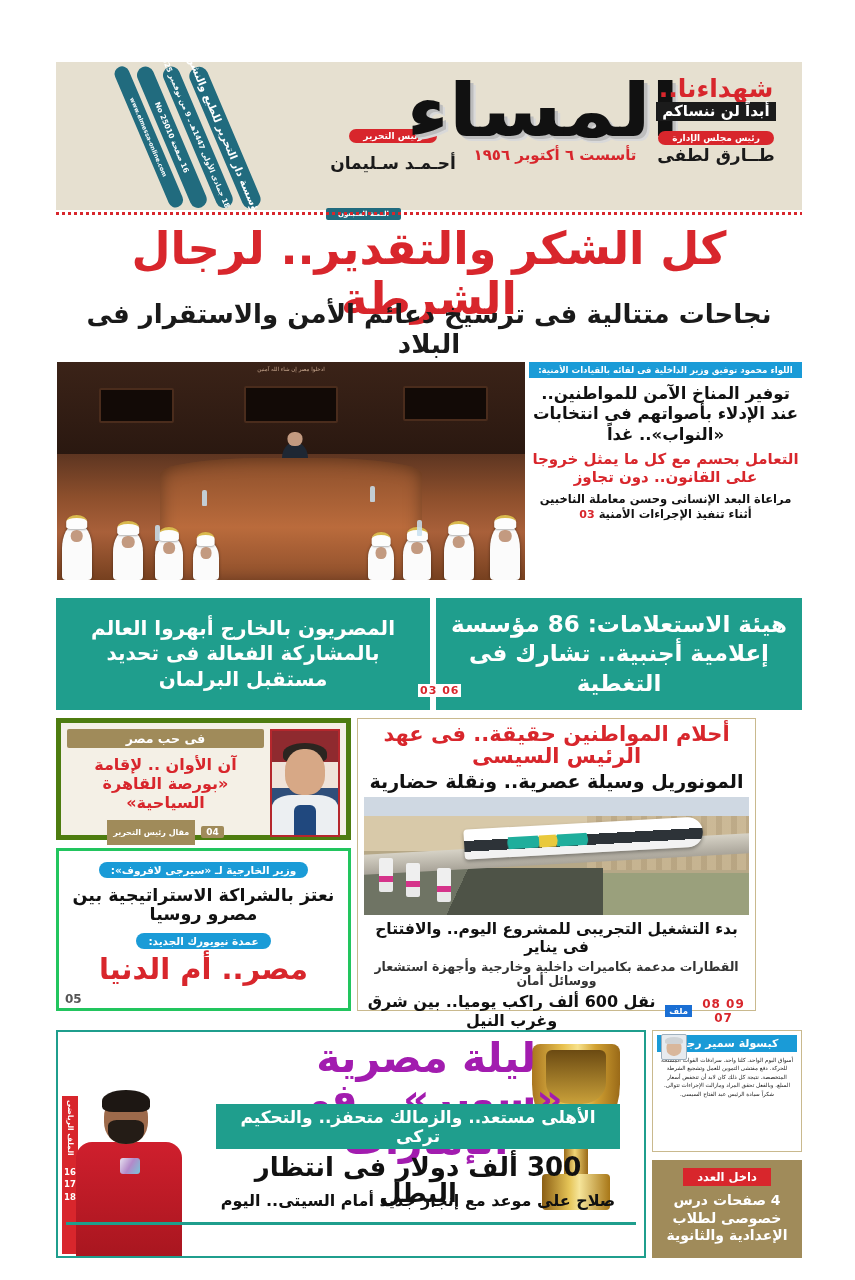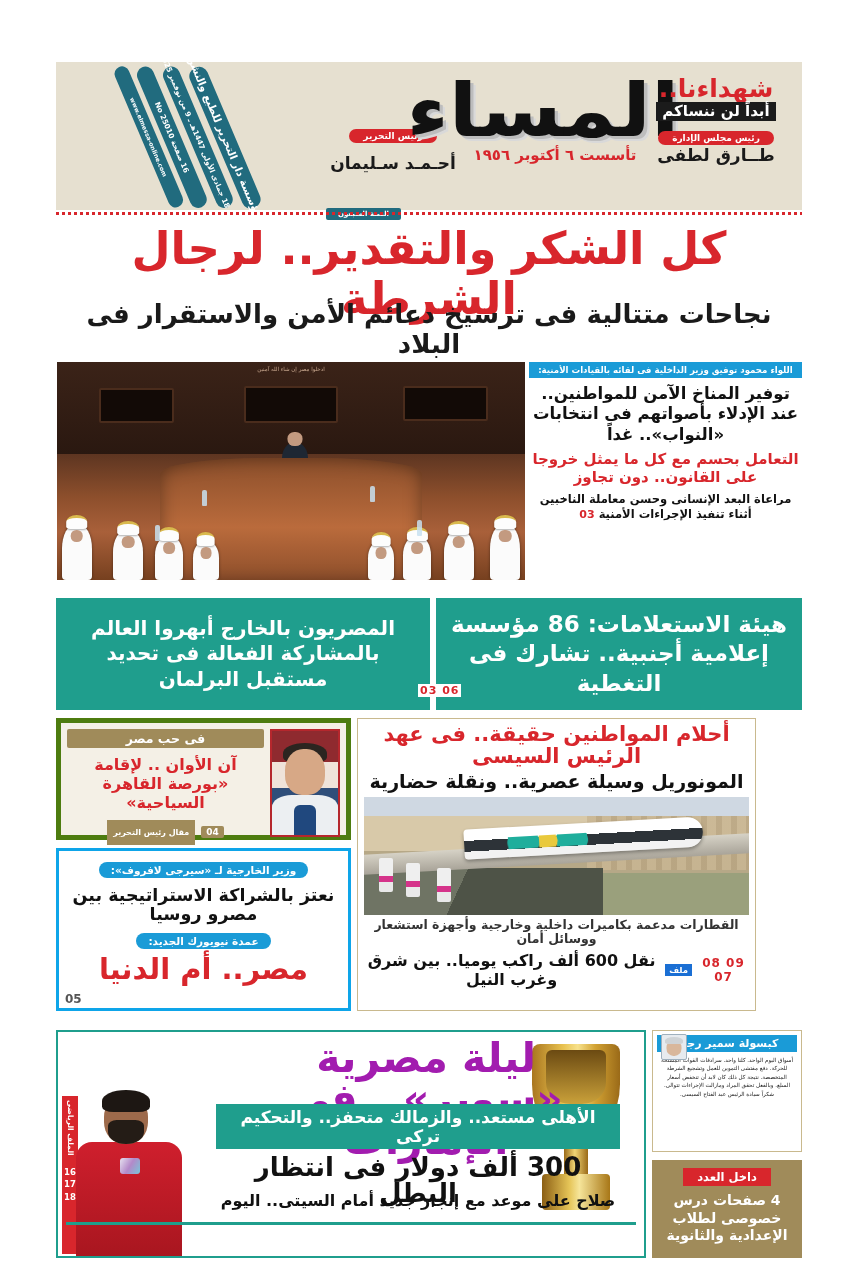--- a/index.html
+++ b/index.html
@@ -255,21 +255,21 @@
   }
   .op-footer {
     display: flex; align-items: center; justify-content: center; gap: 6px; margin-top: 7px;
   }
   .op-credit { background: #a08b5a; color: #fff; font-size: 8px; font-weight: bold; padding: 8px 6px; }
   .op-pg { background: #a08b5a; color: #fff; font-size: 9px; font-weight: bold; padding: 1px 5px; border-radius: 2px;
            font-family: "DejaVu Sans", sans-serif; }
 
   .fm-box {
     position: absolute; left: 56px; top: 848px; width: 295px; height: 163px;
-    border: 3px solid #0ea5e9; background: #fff;
+    border: 3px solid #22c55e; background: #fff;
     text-align: center; padding: 8px 6px 4px;
   }
   .blue-pill {
     display: inline-block; background: #1a9bd7; color: #fff;
     font-size: 10.5px; font-weight: bold; padding: 2px 12px; border-radius: 10px;
   }
   .fm-head {
     color: #111; font-weight: bold; font-size: 17.5px; margin-top: 8px; line-height: 1.1;
     letter-spacing: -.5px;
   }
@@ -565,20 +565,21 @@
       <div class="mr-city"></div>
       <div class="mr-road"></div>
       <div class="mr-track"></div>
       <div class="mr-pillar" style="left:4%;  top:52%;"></div>
       <div class="mr-pillar" style="left:11%; top:56%;"></div>
       <div class="mr-pillar" style="left:19%; top:60%;"></div>
       <div class="mr-train">
         <div class="mr-logo"></div>
       </div>
     </div>
+    <div class="mono-c1">بدء التشغيل التجريبى للمشروع اليوم.. والافتتاح فى يناير</div>
     <div class="mono-c2">القطارات مدعمة بكاميرات داخلية وخارجية وأجهزة استشعار ووسائل أمان</div>
     <div class="mono-c3row">
       <span class="mono-pgs">09 08 07</span>
       <span class="file-badge">ملف</span>
       <span class="mono-c3">نقل 600 ألف راكب يوميا.. بين شرق وغرب النيل</span>
     </div>
   </div>
 
   <div class="sports-box">
     <div class="sp-side">

